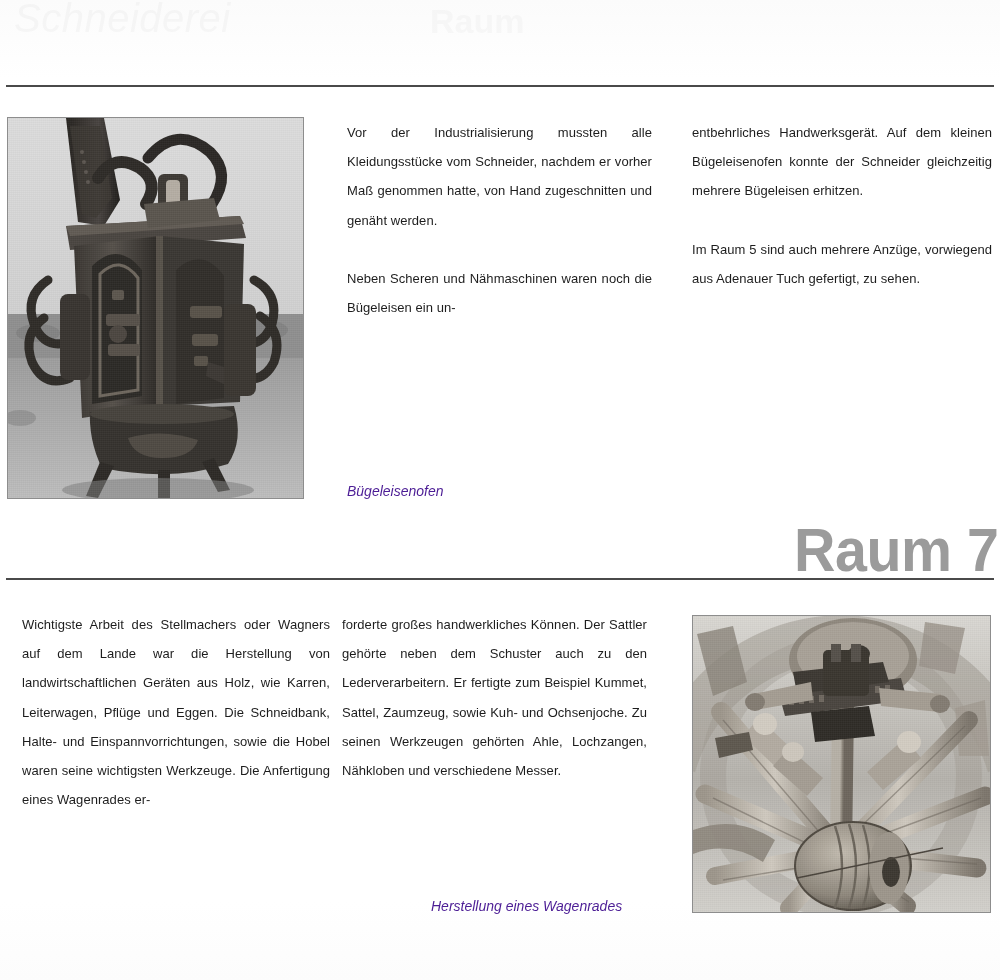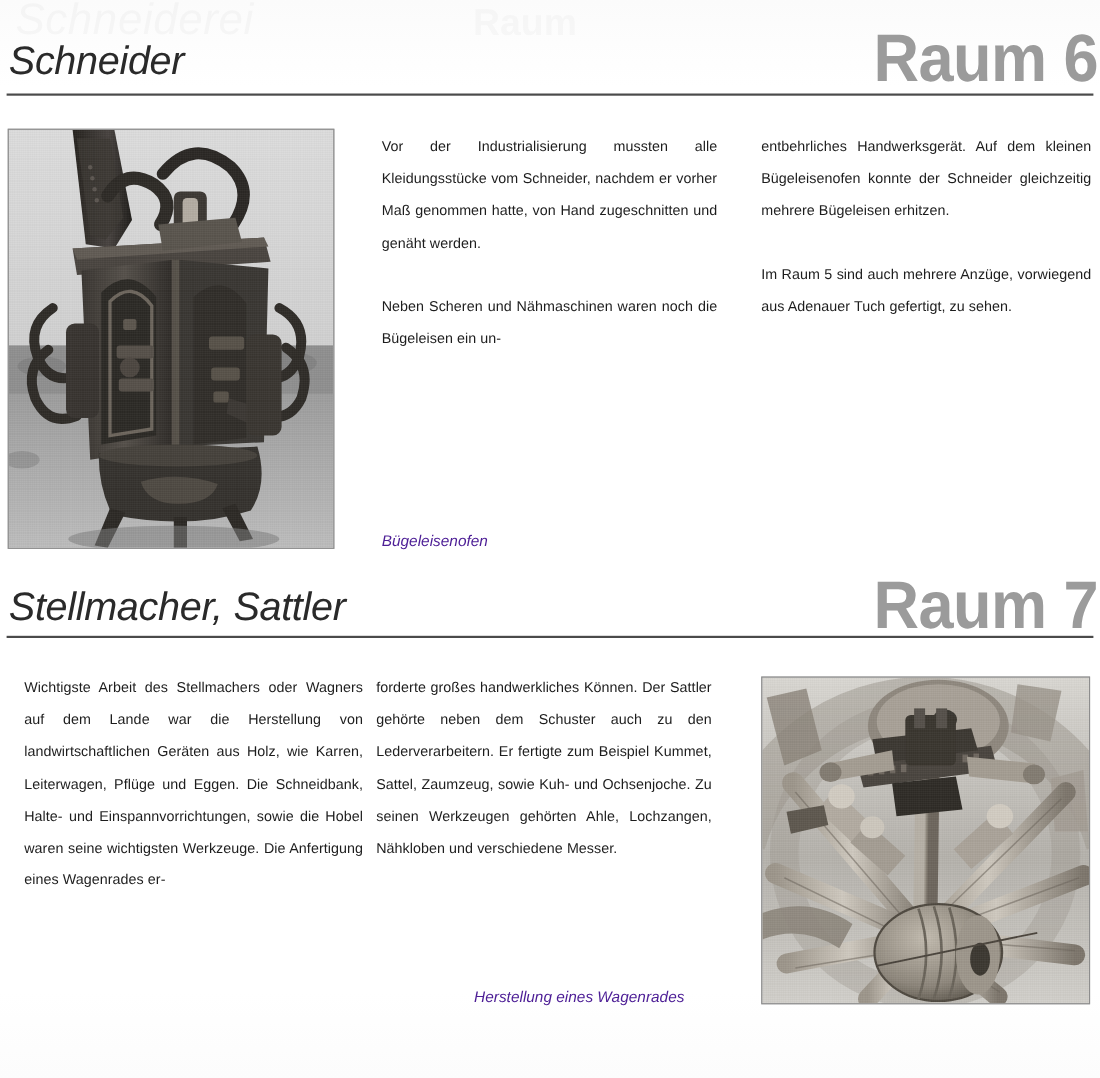--- a/index.html
+++ b/index.html
@@ -132,24 +132,20 @@
   }
 </style>
 </head>
 <body>
 
 <div class="page">
 
   <div class="ghost-text">Schneiderei</div>
   <div class="ghost-text-2">Raum</div>
 
-  <div class="section-head" style="top:8px;">
-    <div class="section-title">Schneider</div>
-    <div class="room-label">Raum 6</div>
-  </div>
   <div class="rule" style="top:85px;"></div>
 
   <div class="photo" style="left:7px; top:117px; width:295px; height:380px;">
     <svg width="295" height="380" viewBox="0 0 295 380" aria-hidden="true">
       <defs>
         <linearGradient id="skyG" x1="0" y1="0" x2="0" y2="1">
           <stop offset="0%" stop-color="#dcdcdc"></stop>
           <stop offset="100%" stop-color="#c6c6c6"></stop>
         </linearGradient>
         <linearGradient id="grndG" x1="0" y1="0" x2="0" y2="1">
@@ -243,21 +239,20 @@
   </div>
 
   <div class="col" style="left:692px; top:118px; width:300px;">
     <p>entbehrliches Handwerksgerät. Auf dem kleinen Bügeleisenofen konnte der Schneider gleichzeitig mehrere Bügeleisen erhitzen.</p>
     <p>Im Raum 5 sind auch mehrere Anzüge, vorwiegend aus Adenauer Tuch gefertigt, zu sehen.</p>
   </div>
 
   <div class="caption" style="left:347px; top:483px;">Bügeleisenofen</div>
 
   <div class="section-head" style="top:505px;">
-    <div class="section-title">Stellmacher, Sattler</div>
     <div class="room-label">Raum 7</div>
   </div>
   <div class="rule" style="top:578px;"></div>
 
   <div class="col" style="left:22px; top:610px; width:308px;">
     <p>Wichtigste Arbeit des Stellmachers oder Wagners auf dem Lande war die Herstellung von landwirtschaftlichen Geräten aus Holz, wie Karren, Leiterwagen, Pflüge und Eggen. Die Schneidbank, Halte- und Einspannvorrichtungen, sowie die Hobel waren seine wichtigsten Werkzeuge. Die Anfertigung eines Wagenrades er-</p>
   </div>
 
   <div class="col" style="left:342px; top:610px; width:305px;">
     <p>forderte großes handwerkliches Können. Der Sattler gehörte neben dem Schuster auch zu den Lederverarbeitern. Er fertigte zum Beispiel Kummet, Sattel, Zaumzeug, sowie Kuh- und Ochsenjoche. Zu seinen Werkzeugen gehörten Ahle, Lochzangen, Nähkloben und verschiedene Messer.</p>

